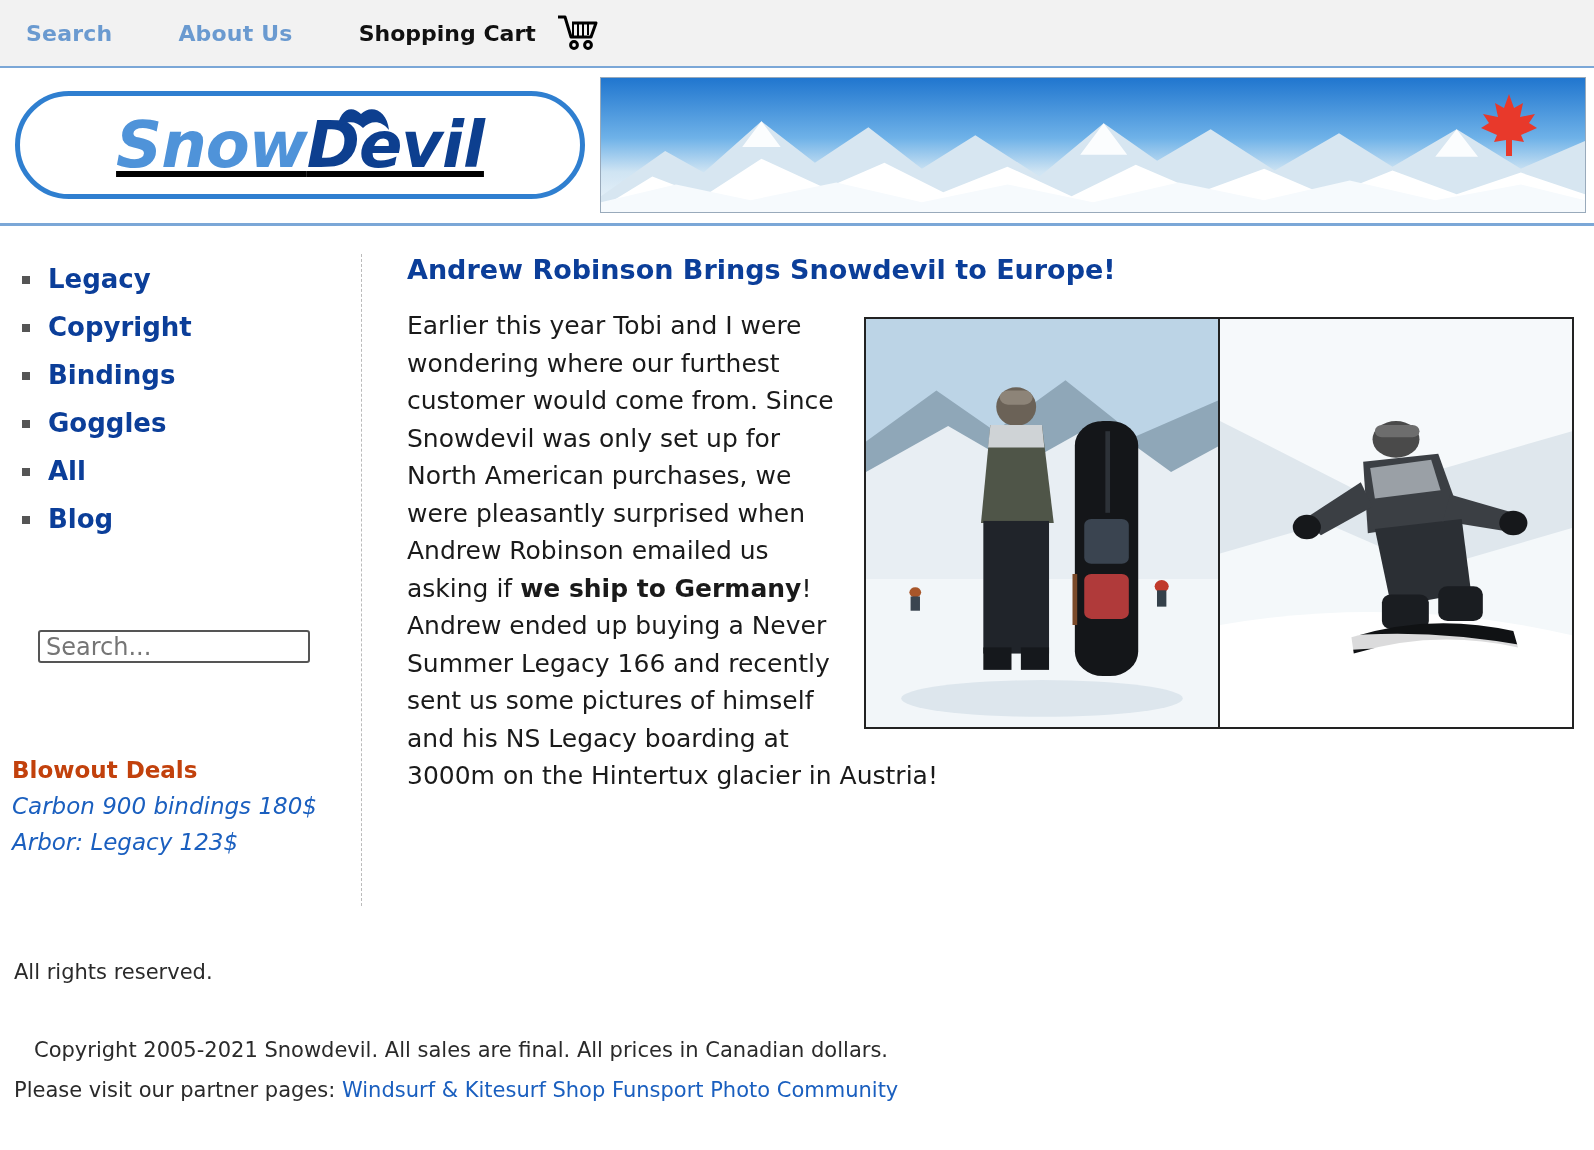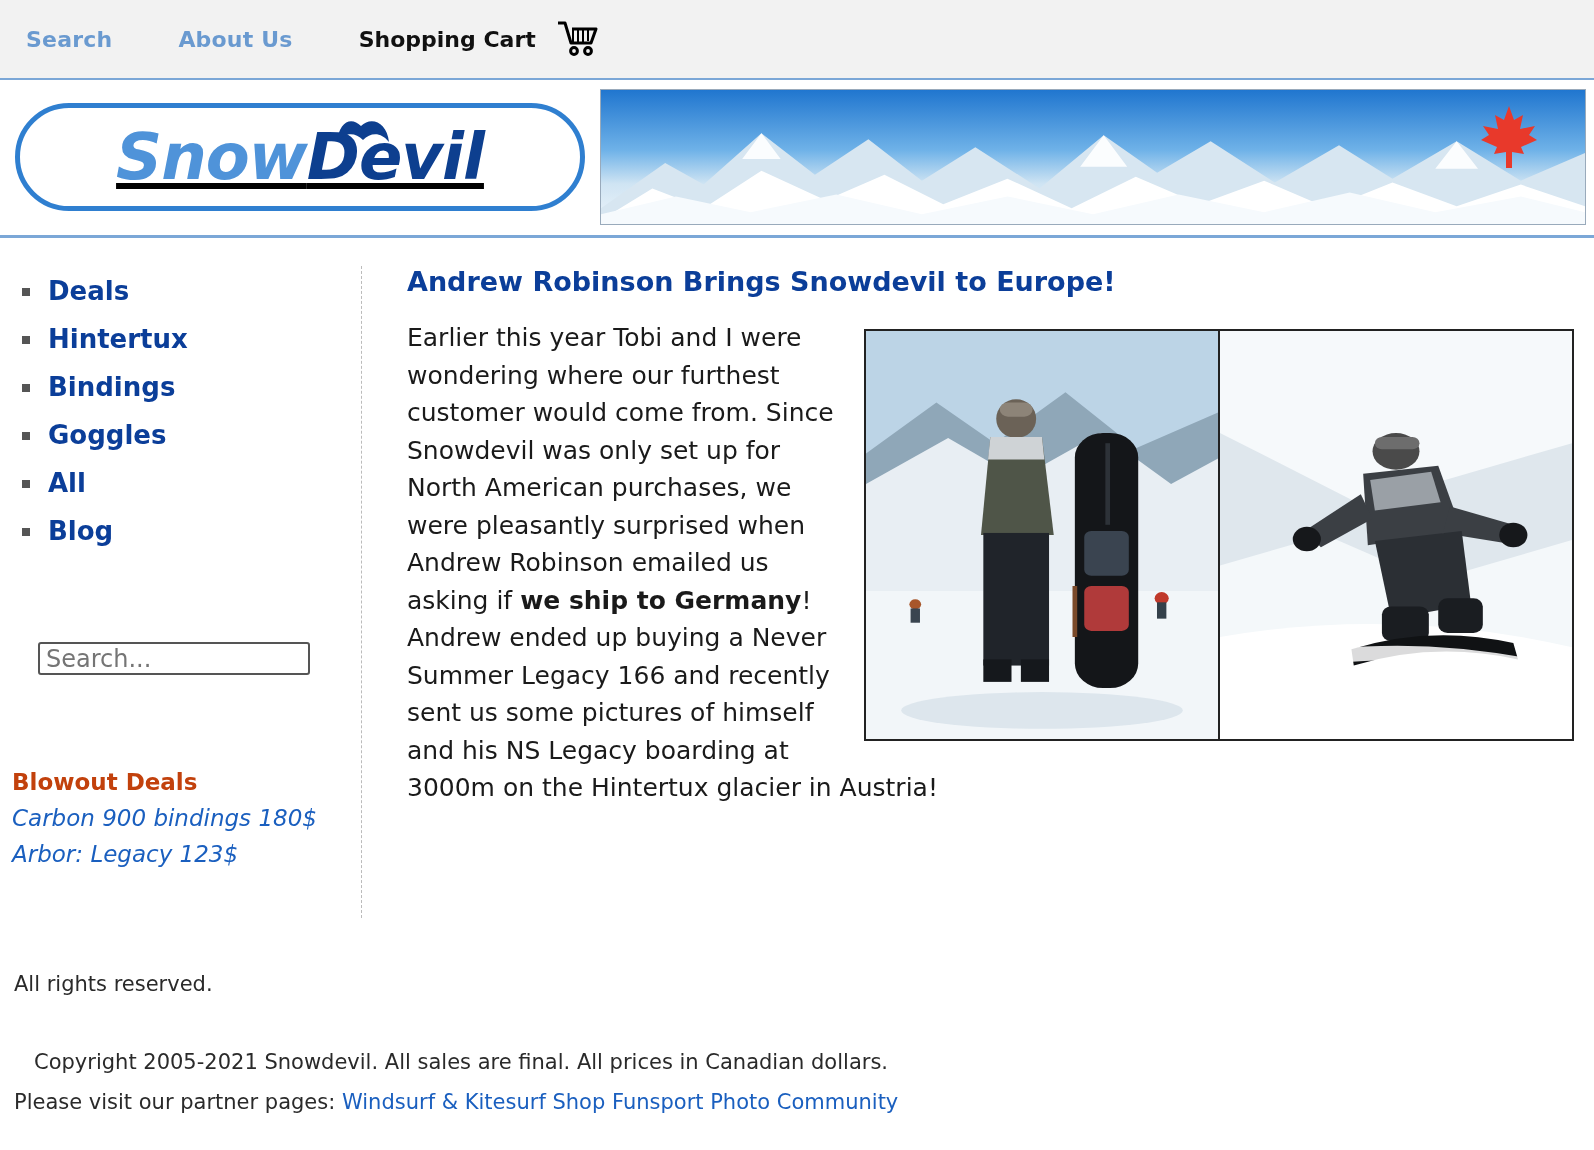--- a/index.html
+++ b/index.html
@@ -7,21 +7,21 @@
     margin: 0;
     padding: 0;
     width: 1594px;
     height: 1150px;
     background: #ffffff;
     font-family: "DejaVu Sans", "Liberation Sans", sans-serif;
   }
 
   
   .topnav {
-    height: 80px;
+    height: 68px;
     background: #f2f2f2;
     border-bottom: 2px solid #7ba7d7;
     display: flex;
     align-items: center;
     padding-left: 26px;
     gap: 0;
   }
   .topnav a.navlink {
     font-size: 22px;
     font-weight: bold;
@@ -273,22 +273,22 @@
         <path d="M30 2 L35 16 L44 11 L41 25 L56 22 L50 31 L58 36 L42 43 L45 50 L33 48 L33 64 L27 64 L27 48 L15 50 L18 43 L2 36 L10 31 L4 22 L19 25 L16 11 L25 16 Z" fill="#e8392b"></path>
       </svg>
     </span>
   </div>
 </div>
 
 <div class="main">
 
   <div class="sidebar">
     <ul class="navlist">
-      <li><a href="#">Deals</a></li>
-      <li><a href="#">Hintertux</a></li>
+      <li><a href="#">Legacy</a></li>
+      <li><a href="#">Copyright</a></li>
       <li><a href="#">Bindings</a></li>
       <li><a href="#">Goggles</a></li>
       <li><a href="#">All</a></li>
       <li><a href="#">Blog</a></li>
     </ul>
 
     <div class="search-wrap">
       <input class="search-input" type="text" placeholder="Search..." style="">
     </div>
 

